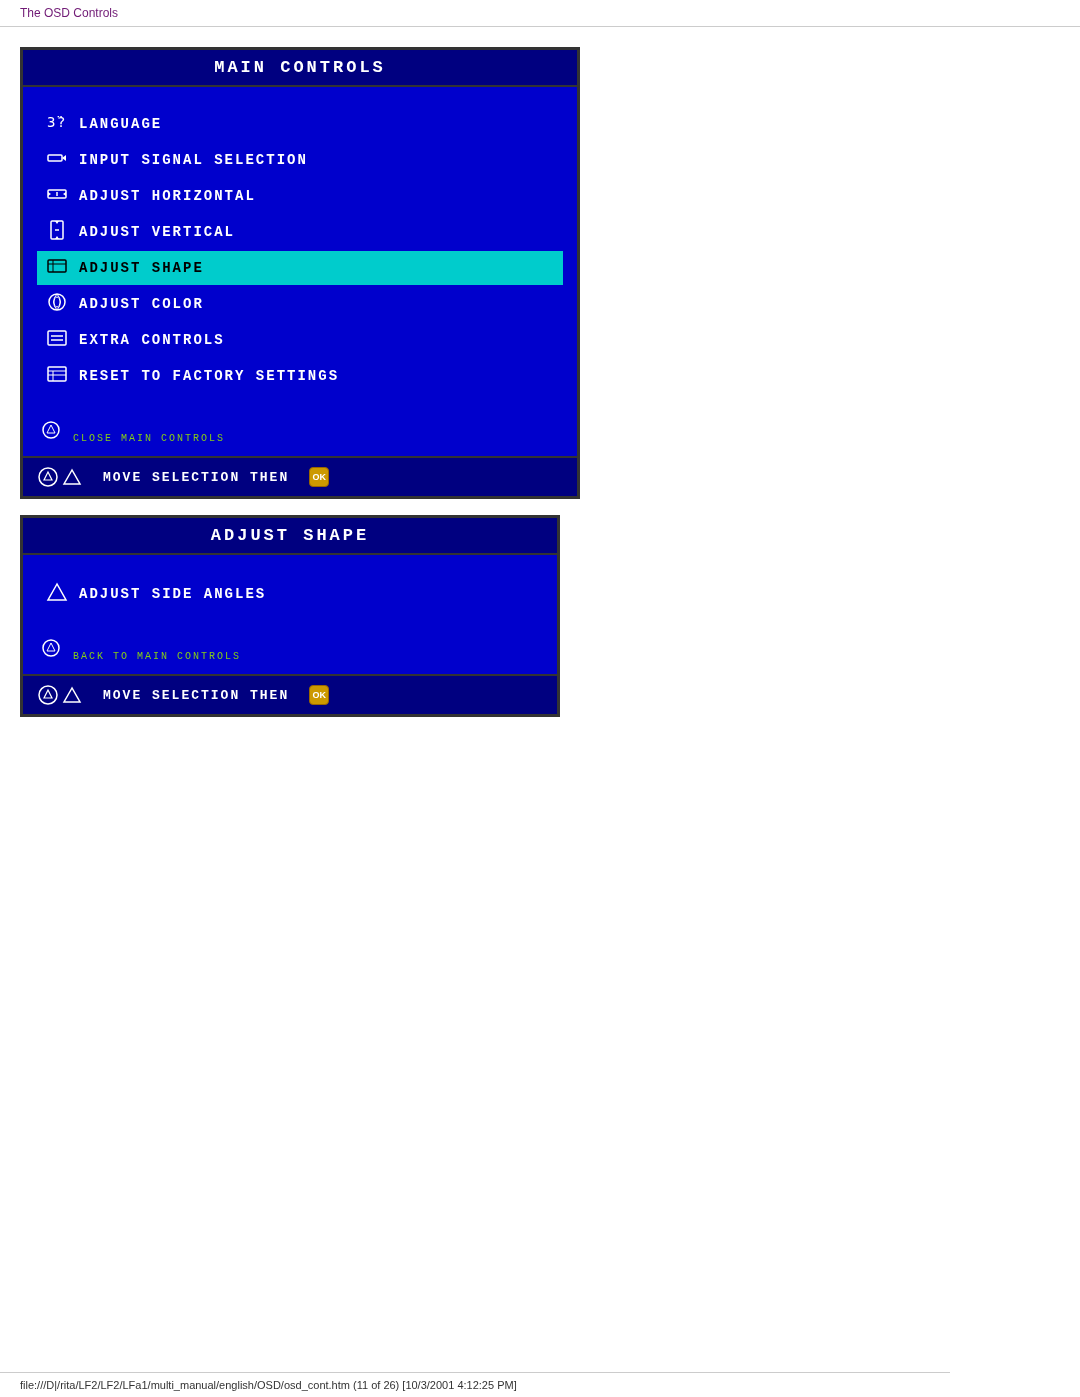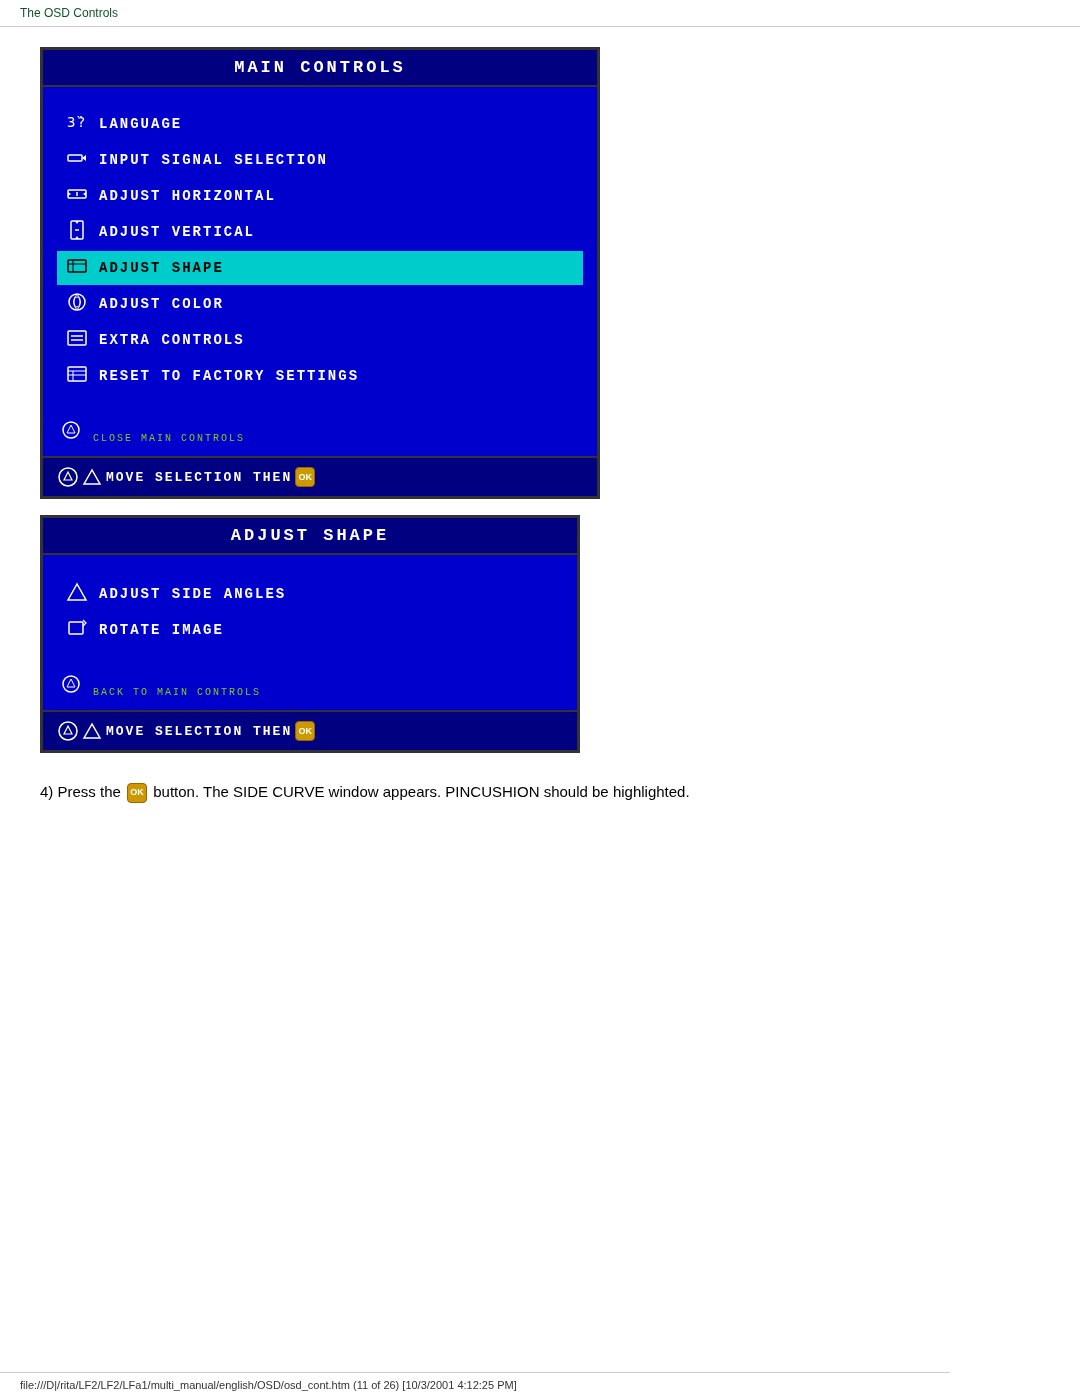--- a/index.html
+++ b/index.html
@@ -8,28 +8,27 @@
       font-size: 14px;
       background: #fff;
       color: #000;
       width: 1080px;
       min-height: 1397px;
       padding: 0;
     }
 
     .page-header {
       font-size: 12px;
-      color: #14532d;
+      color: #701a75;
       padding: 6px 20px;
       border-bottom: 1px solid #ccc;
     }
 
     .content-area {
       padding: 20px 20px 20px 20px;
-      margin-left: 20px;
     }
 
     
     .osd-screen {
       background: #0000cc;
       border: 3px solid #333;
       display: inline-block;
       width: 560px;
       margin-bottom: 16px;
       font-family: 'Courier New', monospace;
@@ -95,21 +94,21 @@
       margin-right: 8px;
       text-align: center;
     }
 
     .osd-footer {
       background: #000080;
       border-top: 2px solid #333;
       padding: 8px 14px;
       display: flex;
       align-items: center;
-      gap: 3px;
+      gap: 20px;
       font-size: 13px;
       letter-spacing: 2px;
       color: #fff;
     }
 
     .footer-icons {
       display: flex;
       align-items: center;
       gap: 2px;
     }
@@ -329,29 +328,20 @@
 
       <div class="osd-menu-item">
         <span class="item-icon">
           <svg class="svg-icon" viewBox="0 0 22 22">
             <polygon points="11,3 2,19 20,19" fill="none" stroke="white" stroke-width="1.5"></polygon>
           </svg>
         </span>
         <span class="item-label">ADJUST  SIDE  ANGLES</span>
       </div>
 
-      <div class="osd-menu-item">
-        <span class="item-icon">
-          <svg class="svg-icon" viewBox="0 0 22 22">
-            <rect x="3" y="5" width="14" height="12" rx="1" fill="none" stroke="white" stroke-width="1.5"></rect>
-            <path d="M17,3 L20,6 L17,9" fill="none" stroke="white" stroke-width="1.2"></path>
-          </svg>
-        </span>
-        <span class="item-label">ROTATE  IMAGE</span>
-      </div>
 
       <div style="height:6px;"></div>
     </div>
 
     
     <div class="osd-close-row">
       <span class="item-icon">
         <svg class="svg-icon" viewBox="0 0 22 22">
           <circle cx="11" cy="11" r="8" fill="none" stroke="white" stroke-width="1.5"></circle>
           <polygon points="11,6 7,14 15,14" fill="none" stroke="white" stroke-width="1"></polygon>
@@ -372,23 +362,18 @@
         <svg width="22" height="22" viewBox="0 0 22 22">
           <polygon points="11,4 3,18 19,18" fill="none" stroke="white" stroke-width="1.5"></polygon>
         </svg>
       </span>
       <span style="font-family:'Courier New',monospace;font-weight:bold;font-size:13px;letter-spacing:2px;">MOVE  SELECTION  THEN</span>
       <span class="ok-badge">OK</span>
     </div>
   </div>
 
   
-  <p class="step-text">
-    <span>4) Press the</span>
-    <span class="ok-btn">OK</span>
-    <span>button. The SIDE CURVE window appears. PINCUSHION should be highlighted.</span>
-  </p>
 
 </div>
 
 <div class="page-footer">
   <span>file:///D|/rita/LF2/LF2/LFa1/multi_manual/english/OSD/osd_cont.htm (11 of 26) [10/3/2001 4:12:25 PM]</span>
 </div>
 
 </body></html>

